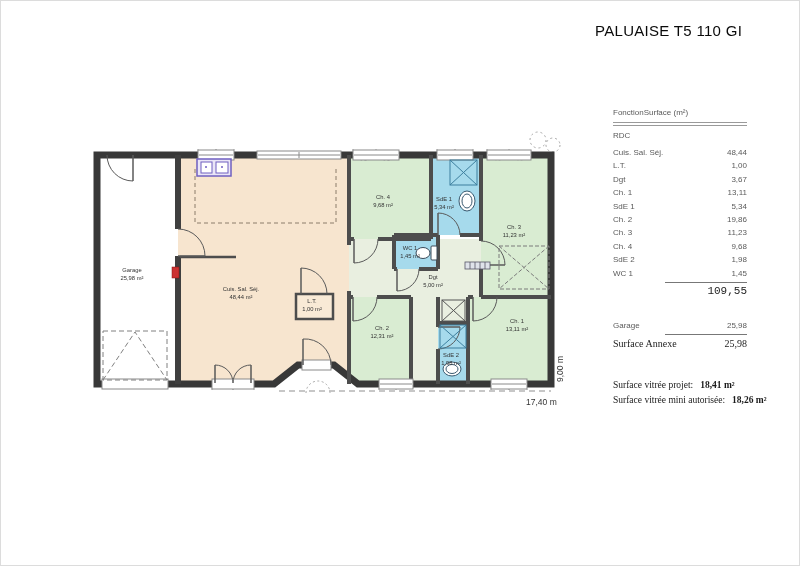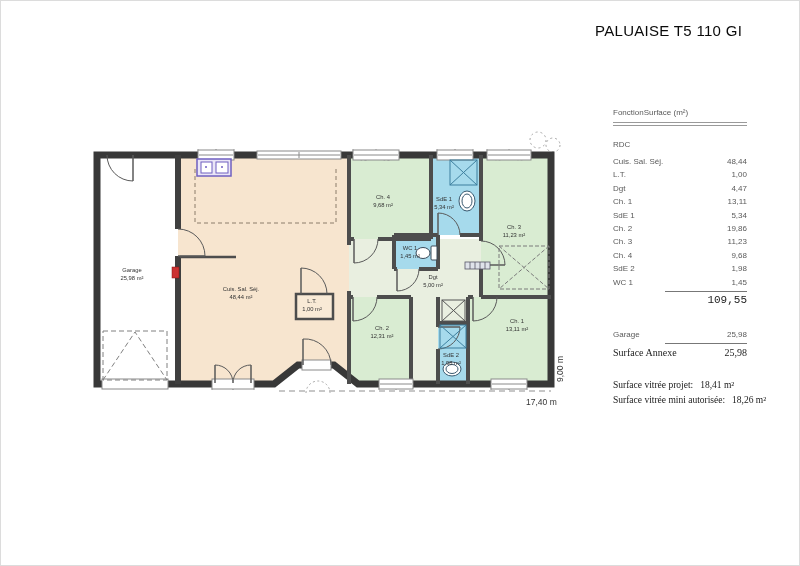--- a/index.html
+++ b/index.html
@@ -9,31 +9,31 @@
     box-sizing:border-box;overflow:hidden;
   }
   #plan-svg{position:absolute;left:0;top:0;width:800px;height:566px;}
   .page-title{
     position:absolute;left:594px;top:21px;font-size:15px;color:#0a0a0a;
     letter-spacing:.3px;white-space:nowrap;
   }
   .tbl{position:absolute;left:612px;top:107px;width:134px;font-size:8px;color:#5a5a5a;}
   .tbl-head{display:flex;justify-content:flex-start;padding-bottom:5px;}
   .dbl-rule{height:2px;border-top:1px solid #9a9a9a;border-bottom:1px solid #9a9a9a;}
-  .rdc{margin-top:14px;height:10px;}
+  .rdc{margin-top:5px;height:10px;}
   .rows{margin-top:7px;}
   .trow{display:flex;justify-content:space-between;height:13.4px;}
   .vrule{margin-left:52px;border-top:1px solid #777;}
   .total-row{text-align:right;font-family:Liberation Mono, monospace;font-size:11px;color:#222;margin-top:2px;}
   .gap{height:24px;}
   .annexe-row{display:flex;justify-content:space-between;font-family:"Liberation Serif",serif;
     font-size:10px;color:#222;margin-top:3px;}
   .notes{position:absolute;left:612px;top:377px;font-family:"Liberation Serif",serif;
     font-size:9.5px;color:#1a1a1a;line-height:15px;white-space:nowrap;}
-  .notes .val{margin-left:7px;}
+  .notes .val{margin-left:7px;font-weight:bold;}
   svg text{font-family:"Liberation Sans",sans-serif;}
   .room-label{font-size:5.8px;fill:#333;text-anchor:middle;}
   .dim-label{font-size:8.5px;fill:#333;}
 </style>
 </head>
 <body>
 
 <div id="screen">
 
   <svg id="plan-svg" viewBox="0 0 800 566" xmlns="http://www.w3.org/2000/svg">
@@ -276,21 +276,21 @@
       <div class="trow">
           <span>Cuis. Sal. Séj.</span>
           <span>48,44</span>
         </div>
       <div class="trow">
           <span>L.T.</span>
           <span>1,00</span>
         </div>
       <div class="trow">
           <span>Dgt</span>
-          <span>4,47</span>
+          <span>3,67</span>
         </div>
       <div class="trow">
           <span>Ch. 1</span>
           <span>13,11</span>
         </div>
       <div class="trow">
           <span>SdE 1</span>
           <span>5,34</span>
         </div>
       <div class="trow">

